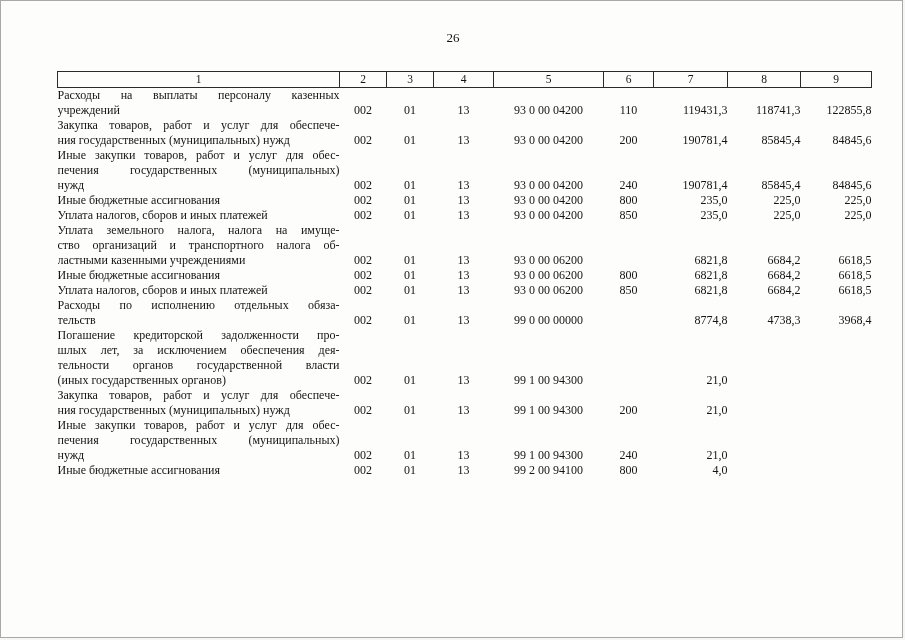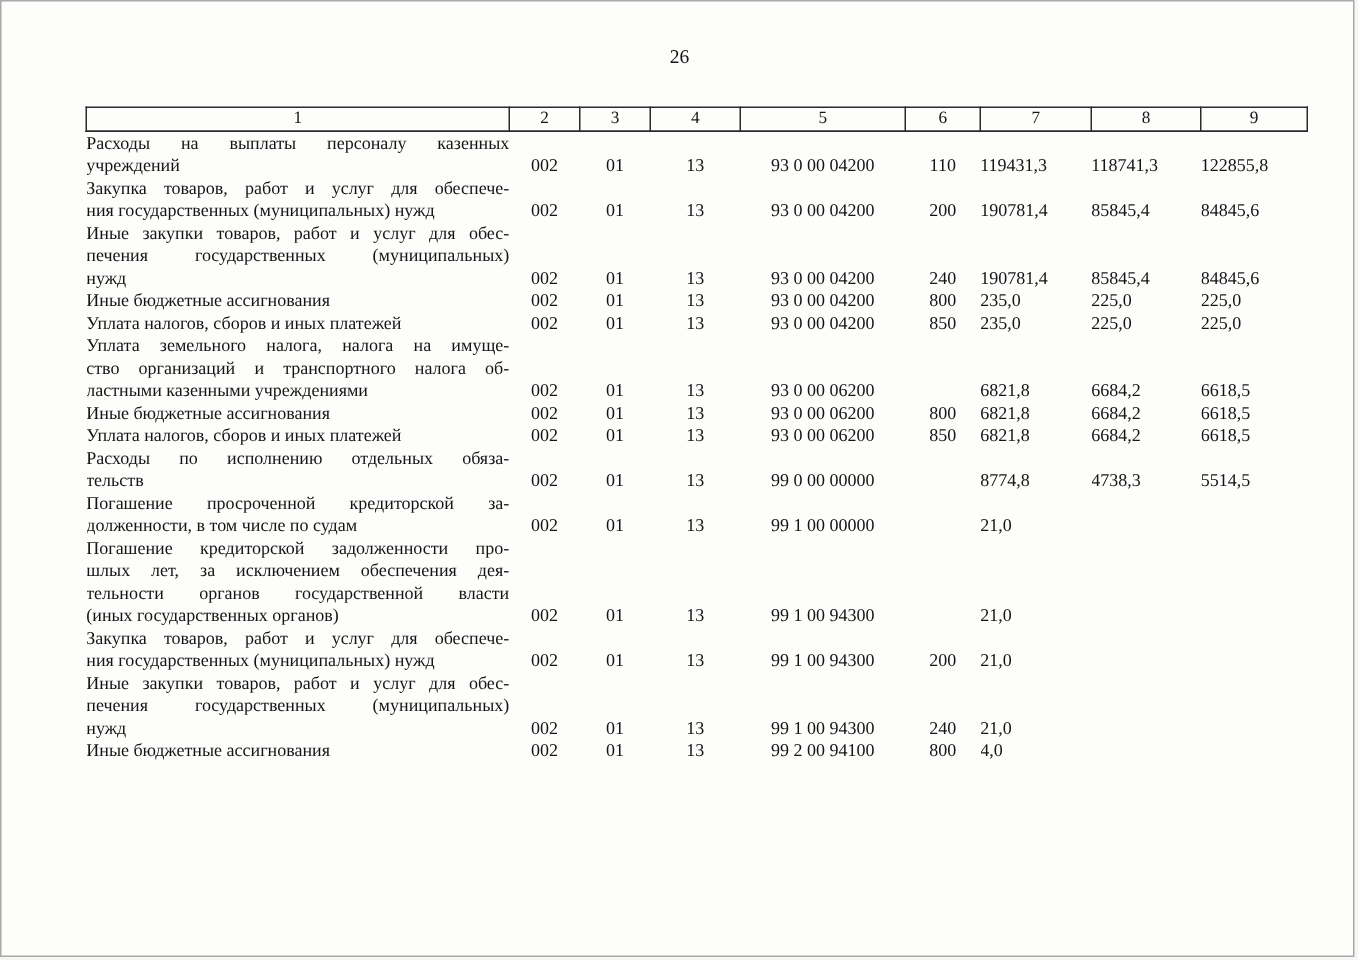--- a/index.html
+++ b/index.html
@@ -53,21 +53,21 @@
   }
   td.desc {
     text-align: left;
     margin-top: 46px;
   }
   td.desc .jline {
     text-align: justify;
     text-align-last: justify;
   }
   td.c2, td.c3, td.c4, td.c5, td.c6 { text-align: center; }
-  td.c7, td.c8, td.c9 { text-align: left; padding-right: 7px; }
+  td.c7, td.c8, td.c9 { text-align: right; padding-right: 7px; }
 </style>
 </head>
 <body>
 
 <div class="page">
   <div class="page-number">26</div>
 
   <table class="budget">
     <colgroup>
       <col style="width:282px">
@@ -209,35 +209,21 @@
             <div class="jline">Расходы по исполнению отдельных обяза-</div>
             <div>тельств</div>
           </td>
           <td class="c2">002</td>
           <td class="c3">01</td>
           <td class="c4">13</td>
           <td class="c5">99 0 00 00000</td>
           <td class="c6"></td>
           <td class="c7">8774,8</td>
           <td class="c8">4738,3</td>
-          <td class="c9">5514,5</td>
-        </tr>
-        <tr>
-          <td class="desc">
-            <div class="jline">Погашение просроченной кредиторской за-</div>
-            <div>долженности, в том числе по судам</div>
-          </td>
-          <td class="c2">002</td>
-          <td class="c3">01</td>
-          <td class="c4">13</td>
-          <td class="c5">99 1 00 00000</td>
-          <td class="c6"></td>
-          <td class="c7">21,0</td>
-          <td class="c8"></td>
-          <td class="c9"></td>
+          <td class="c9">3968,4</td>
         </tr>
         <tr>
           <td class="desc">
             <div class="jline">Погашение кредиторской задолженности про-</div>
             <div class="jline">шлых лет, за исключением обеспечения дея-</div>
             <div class="jline">тельности органов государственной власти</div>
             <div>(иных государственных органов)</div>
           </td>
           <td class="c2">002</td>
           <td class="c3">01</td>

